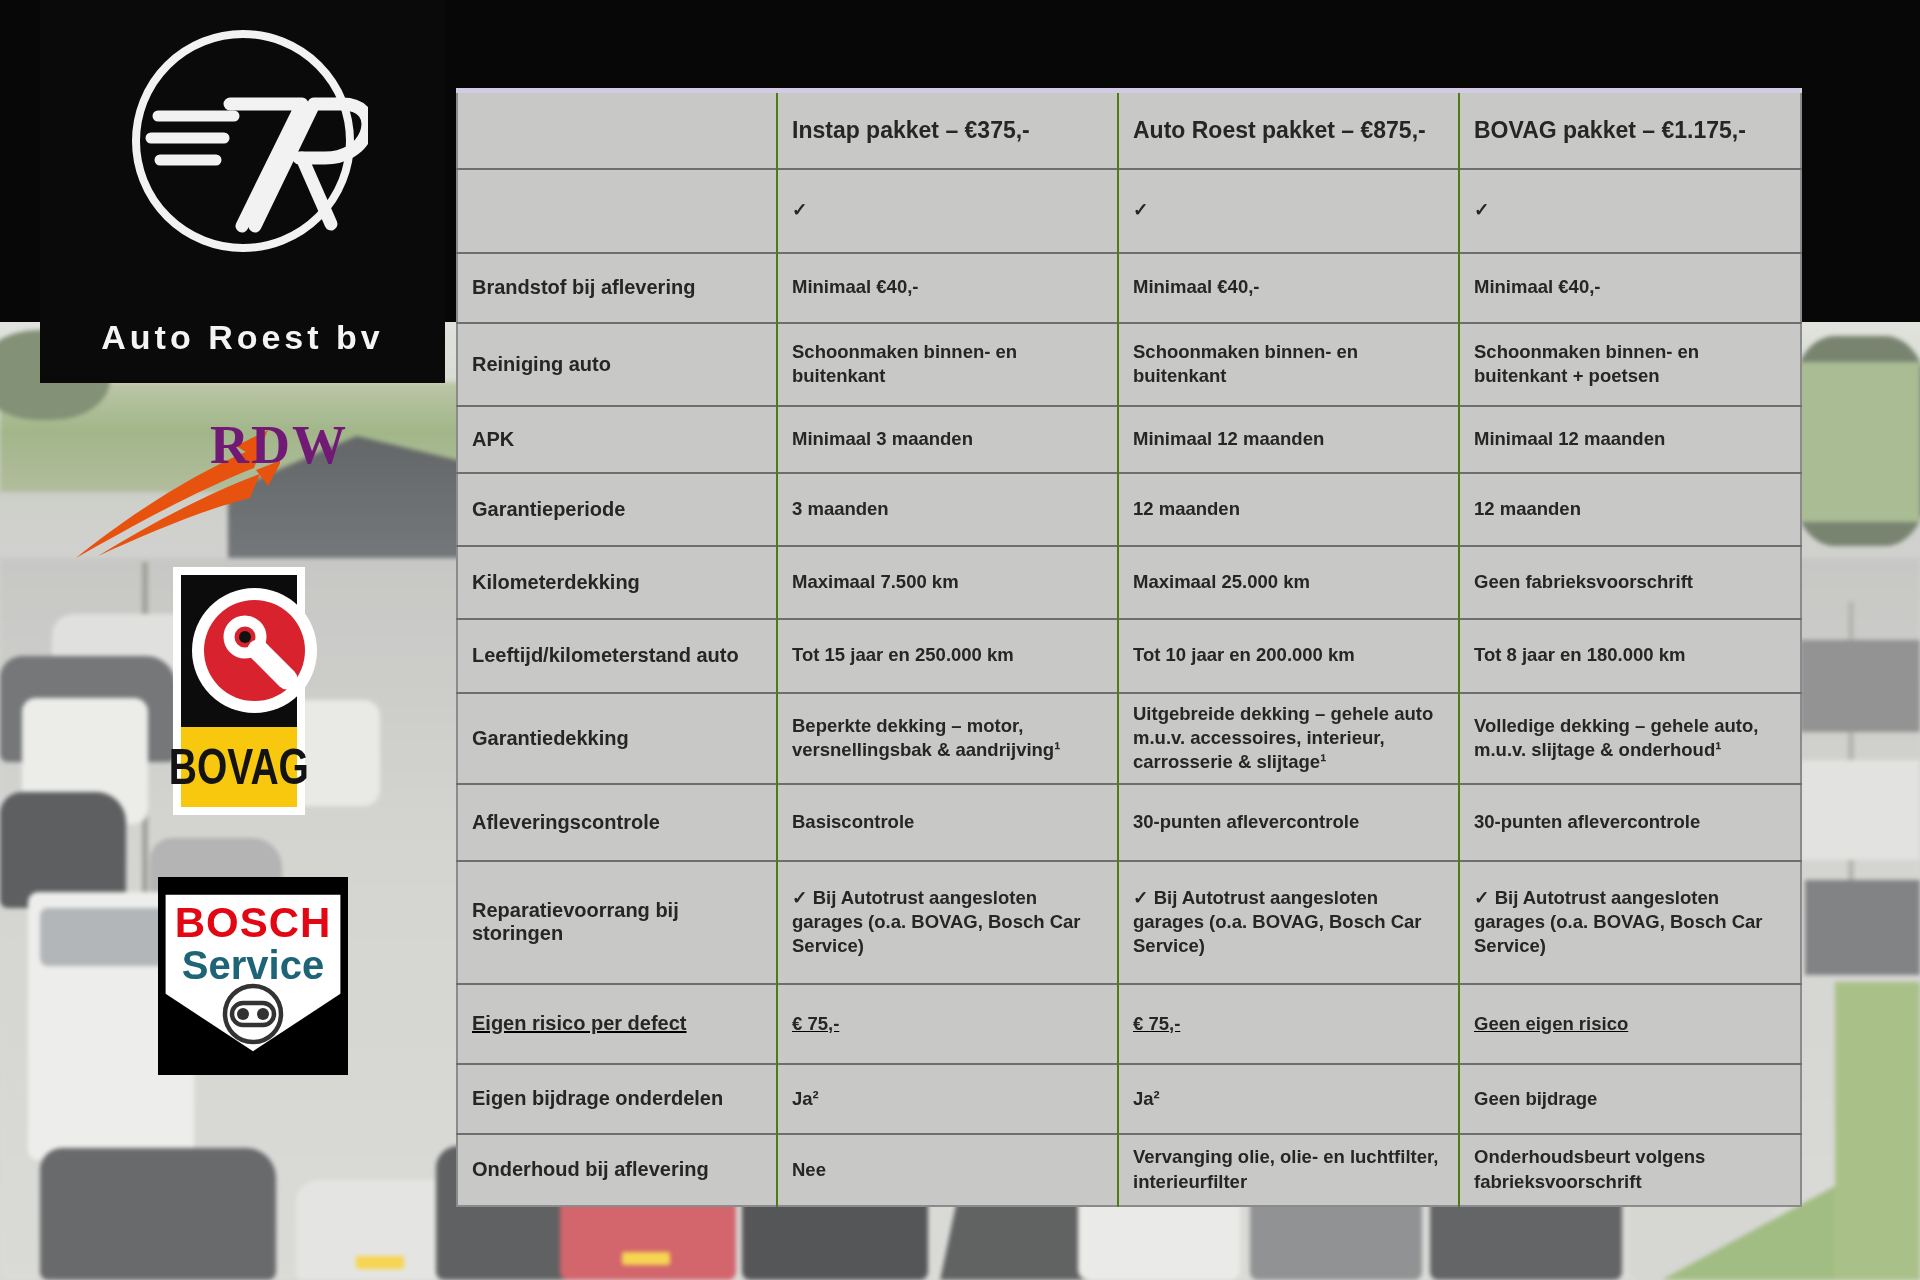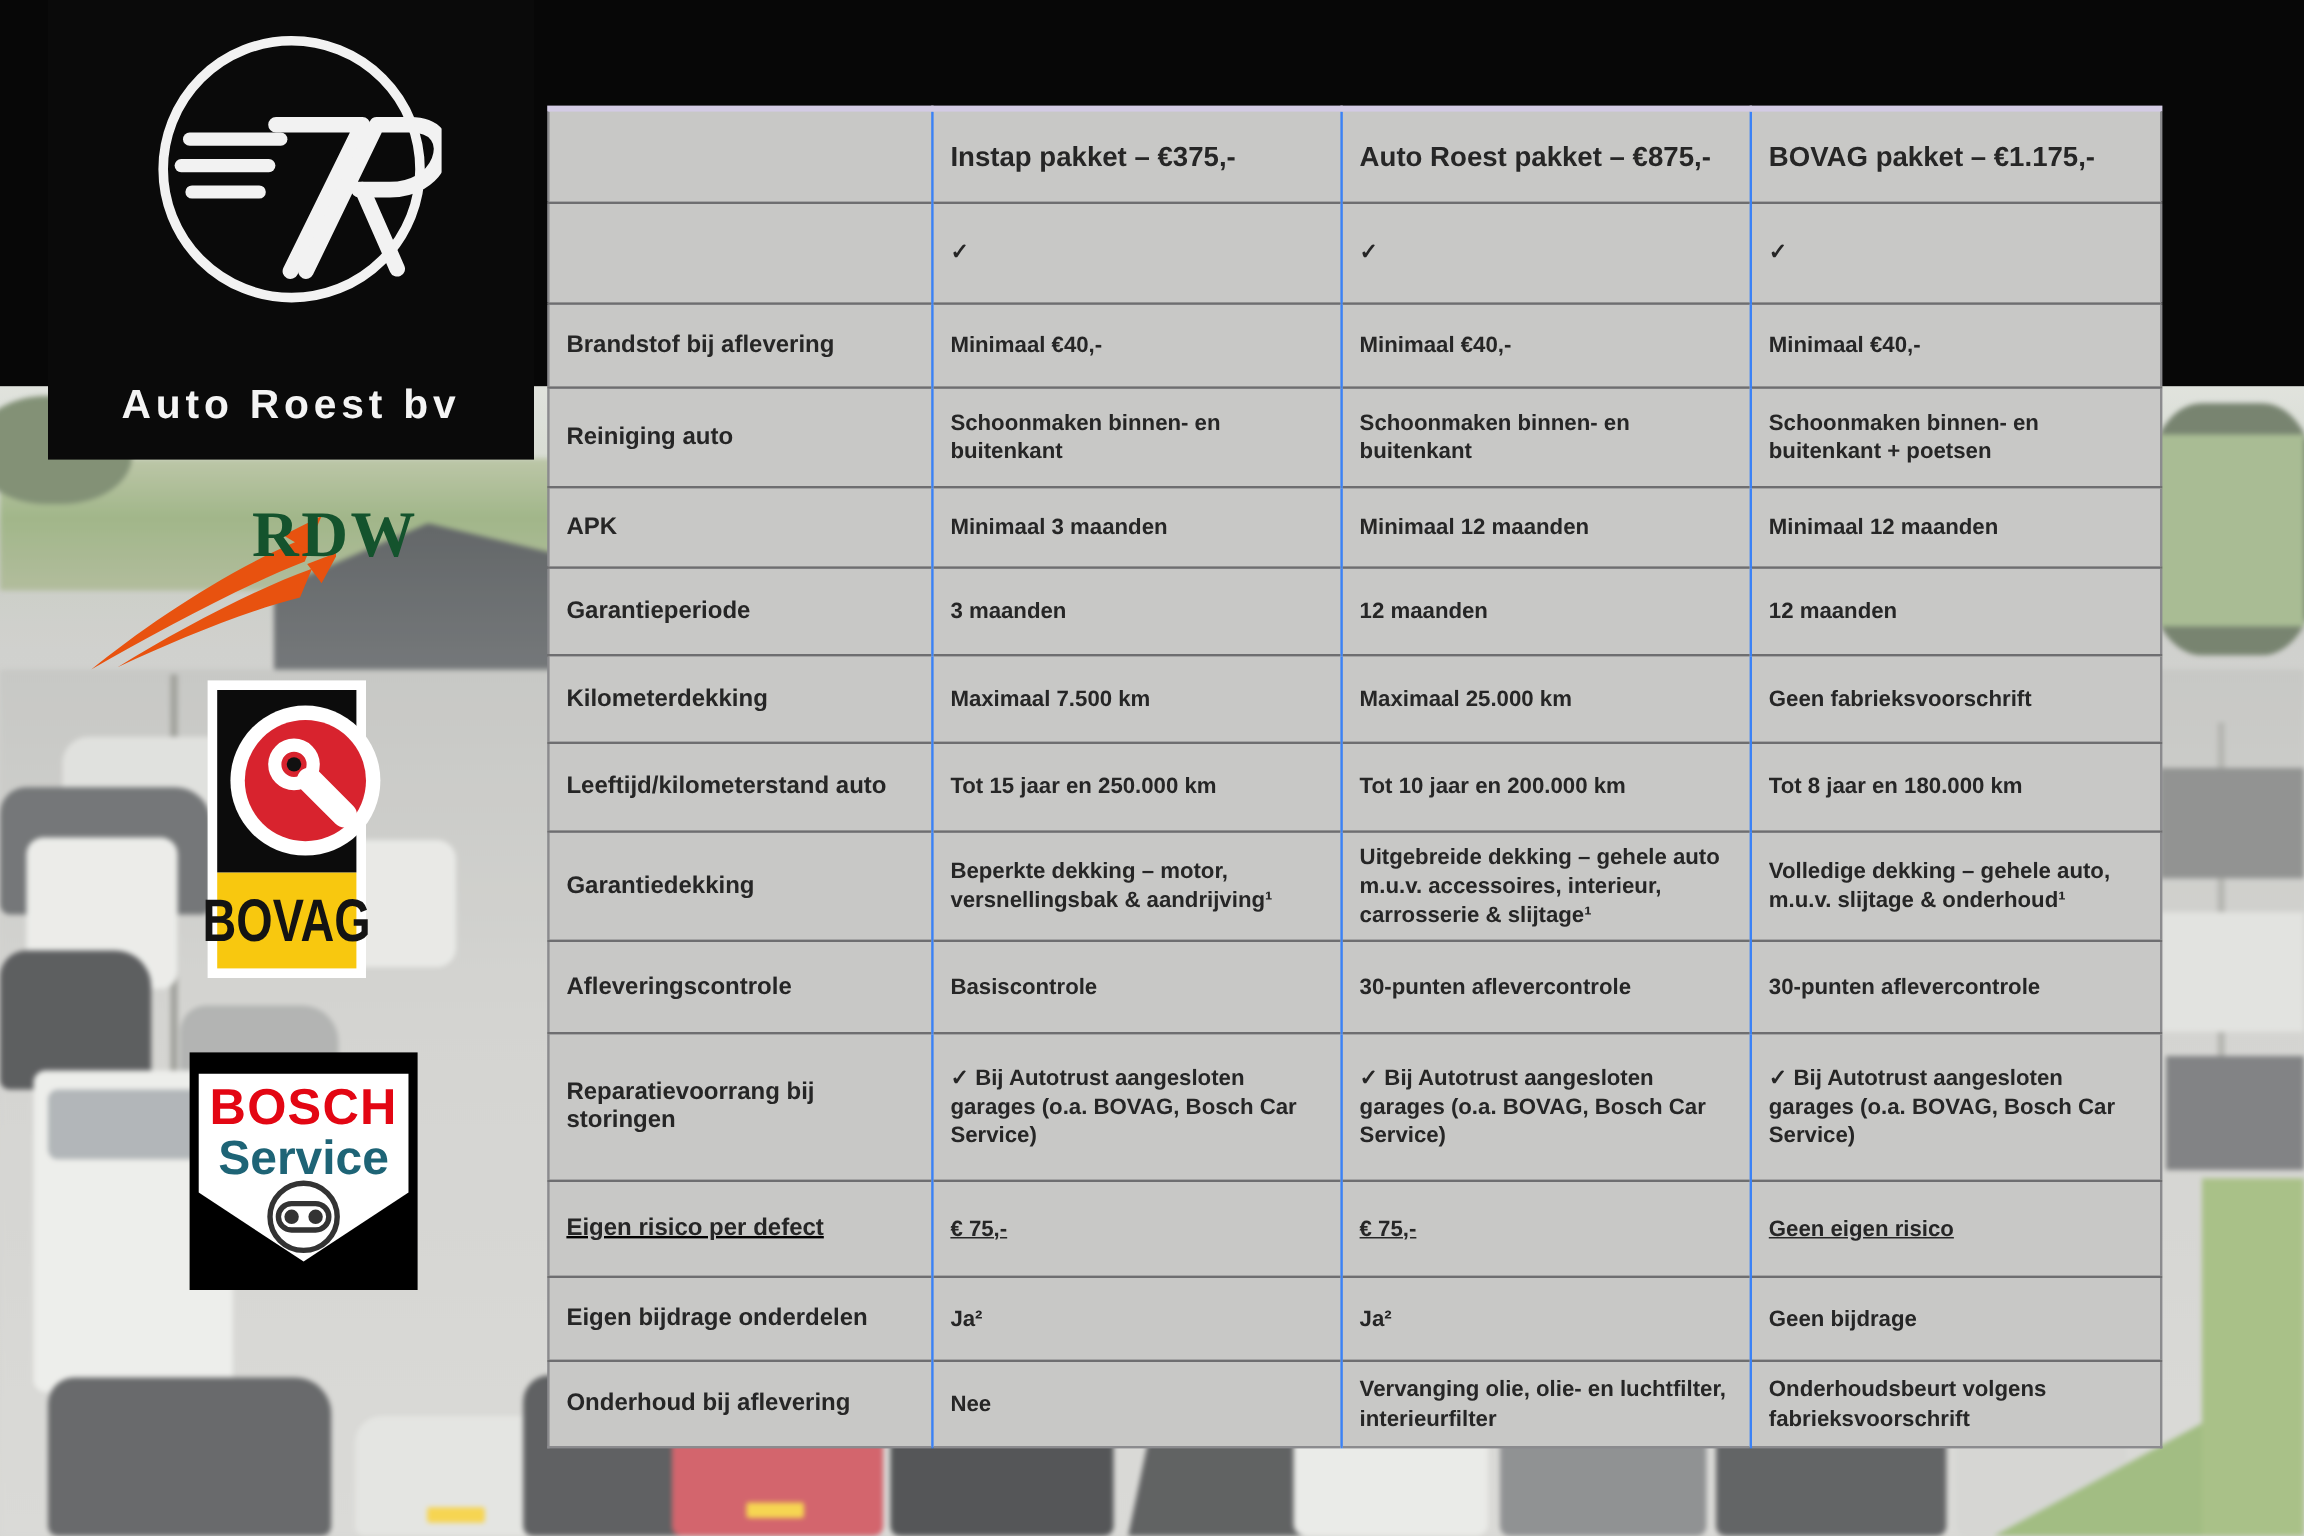--- a/index.html
+++ b/index.html
@@ -61,21 +61,21 @@
   .p1{left:622px;top:930px;} .p2{left:356px;top:934px;}
   .grass-bot{left:1540px;top:818px;width:380px;height:140px;background:#85a95c;
     clip-path:polygon(32% 100%,100% 0,100% 100%);}
   .grass-bot2{left:1835px;top:660px;width:85px;height:298px;background:#8fae63;}
   .wash{position:absolute;inset:0;background:rgba(255,255,255,0.24);}
 
   
   .rdw{position:absolute;left:70px;top:408px;width:270px;height:160px;}
   .rdw svg{position:absolute;left:0;top:18px;}
   .rdw-text{position:absolute;left:140px;top:6px;font-family:"Liberation Serif",serif;
-    font-weight:700;font-size:54px;color:#14532d;letter-spacing:2px;}
+    font-weight:700;font-size:54px;color:#701a75;letter-spacing:2px;}
 
   
   .bovag{position:absolute;left:173px;top:567px;width:132px;height:248px;background:#fff;
     padding:8px;box-sizing:border-box;}
   .bovag-top{position:relative;width:100%;height:152px;background:#0c0c0c;}
   .bovag-wc{position:absolute;left:11px;top:13px;width:125px;height:125px;background:#fff;border-radius:50%;}
   .bovag-rc{position:absolute;left:23px;top:25px;width:101px;height:101px;background:#d8232e;border-radius:50%;}
   .bovag-q{position:absolute;left:0;top:0;}
   .bovag-band{width:100%;height:80px;background:#f8c80f;display:flex;align-items:center;justify-content:center;}
   .bovag-band span{font-size:50px;font-weight:700;color:#131313;transform:scaleX(0.78);letter-spacing:0;}
@@ -87,21 +87,21 @@
   .bosch-l1{position:absolute;left:0;top:22px;width:100%;text-align:center;
     color:#e30613;font-size:42px;font-weight:700;letter-spacing:1px;}
   .bosch-l2{position:absolute;left:0;top:66px;width:100%;text-align:center;
     color:#1e6476;font-size:40px;font-weight:700;}
   .bosch-sym{position:absolute;left:50%;top:104px;transform:translateX(-50%);}
 
   
   .pakket-table{position:absolute;left:456px;top:88px;width:1344px;border-collapse:collapse;
     table-layout:fixed;border:2px solid #8b8b8e;border-top:5px solid #d3cbe4;}
   .pakket-table td,.pakket-table th{background:#c8c8c6;border-top:2px solid #6e6e70;
-    border-left:2px solid #3b82f6;vertical-align:middle;color:#262626;text-align:left;}
+    border-left:2px solid #4d7c0f;vertical-align:middle;color:#262626;text-align:left;}
   .pakket-table tr:first-child td,.pakket-table tr:first-child th{border-top:none;}
   .pakket-table td:first-child,.pakket-table th:first-child{border-left:none;}
   .hdr{font-size:23px;font-weight:700;padding:0 14px;}
   .lbl{font-size:20px;font-weight:700;padding:0 14px;margin-top:26px;}
   .val{font-size:18.5px;font-weight:700;padding:8px 14px;line-height:1.32;}
   tr.r0{height:78px;} tr.r1{height:84px;} tr.r2{height:70px;} tr.r3{height:83px;}
   tr.r4{height:67px;} tr.r5{height:73px;} tr.r6{height:73px;} tr.r7{height:74px;}
   tr.r8{height:76px;} tr.r9{height:77px;} tr.r10{height:123px;} tr.r11{height:80px;text-decoration:underline;}
   tr.r12{height:70px;} tr.r13{height:72px;}
 </style>

